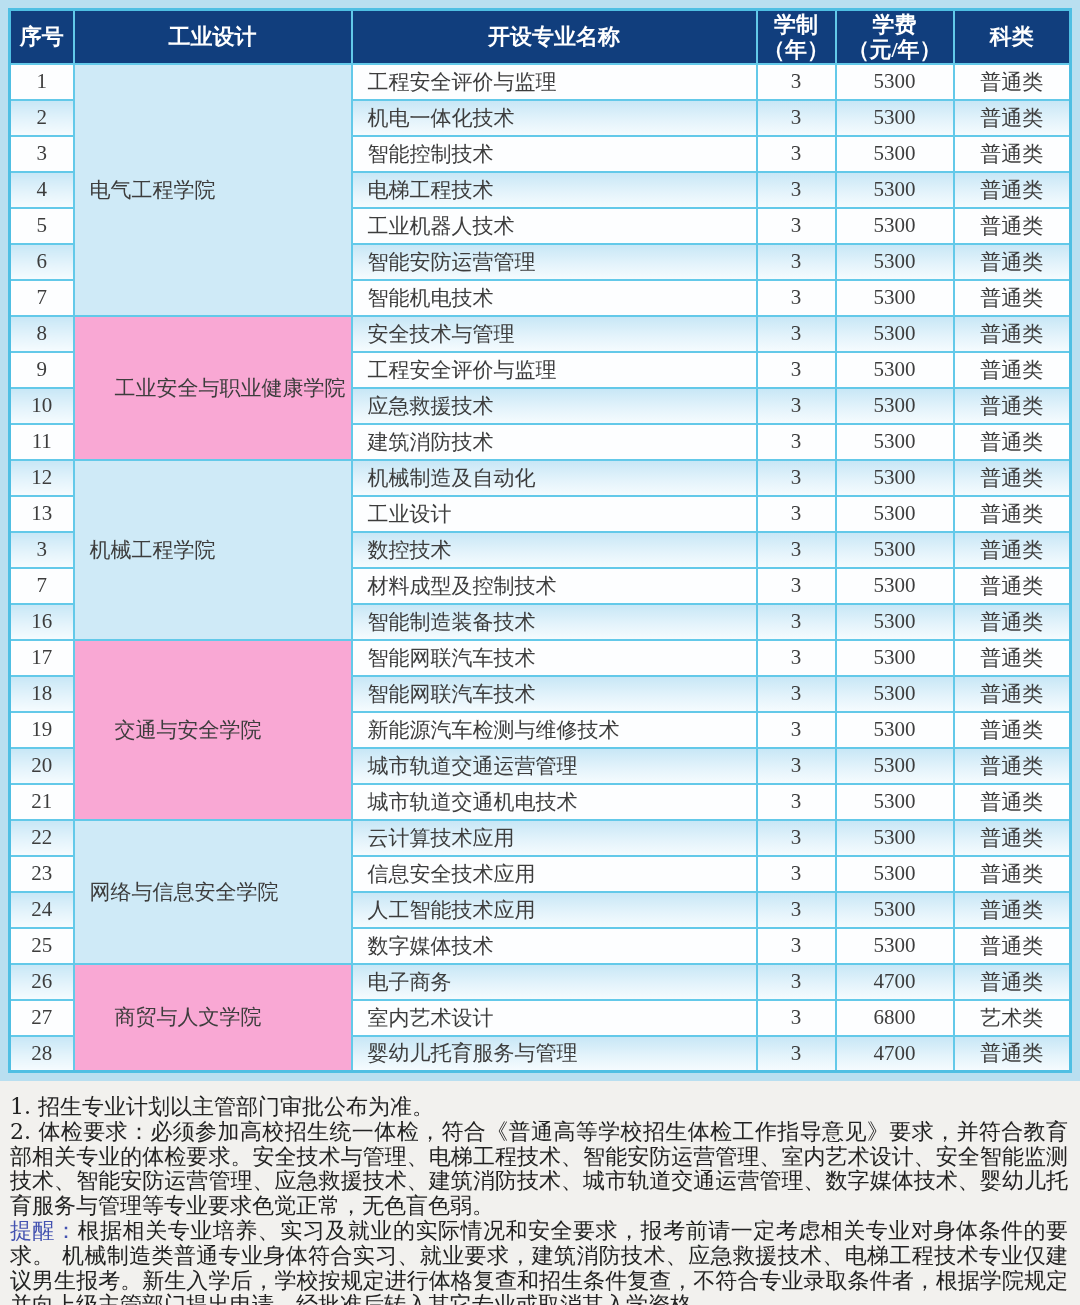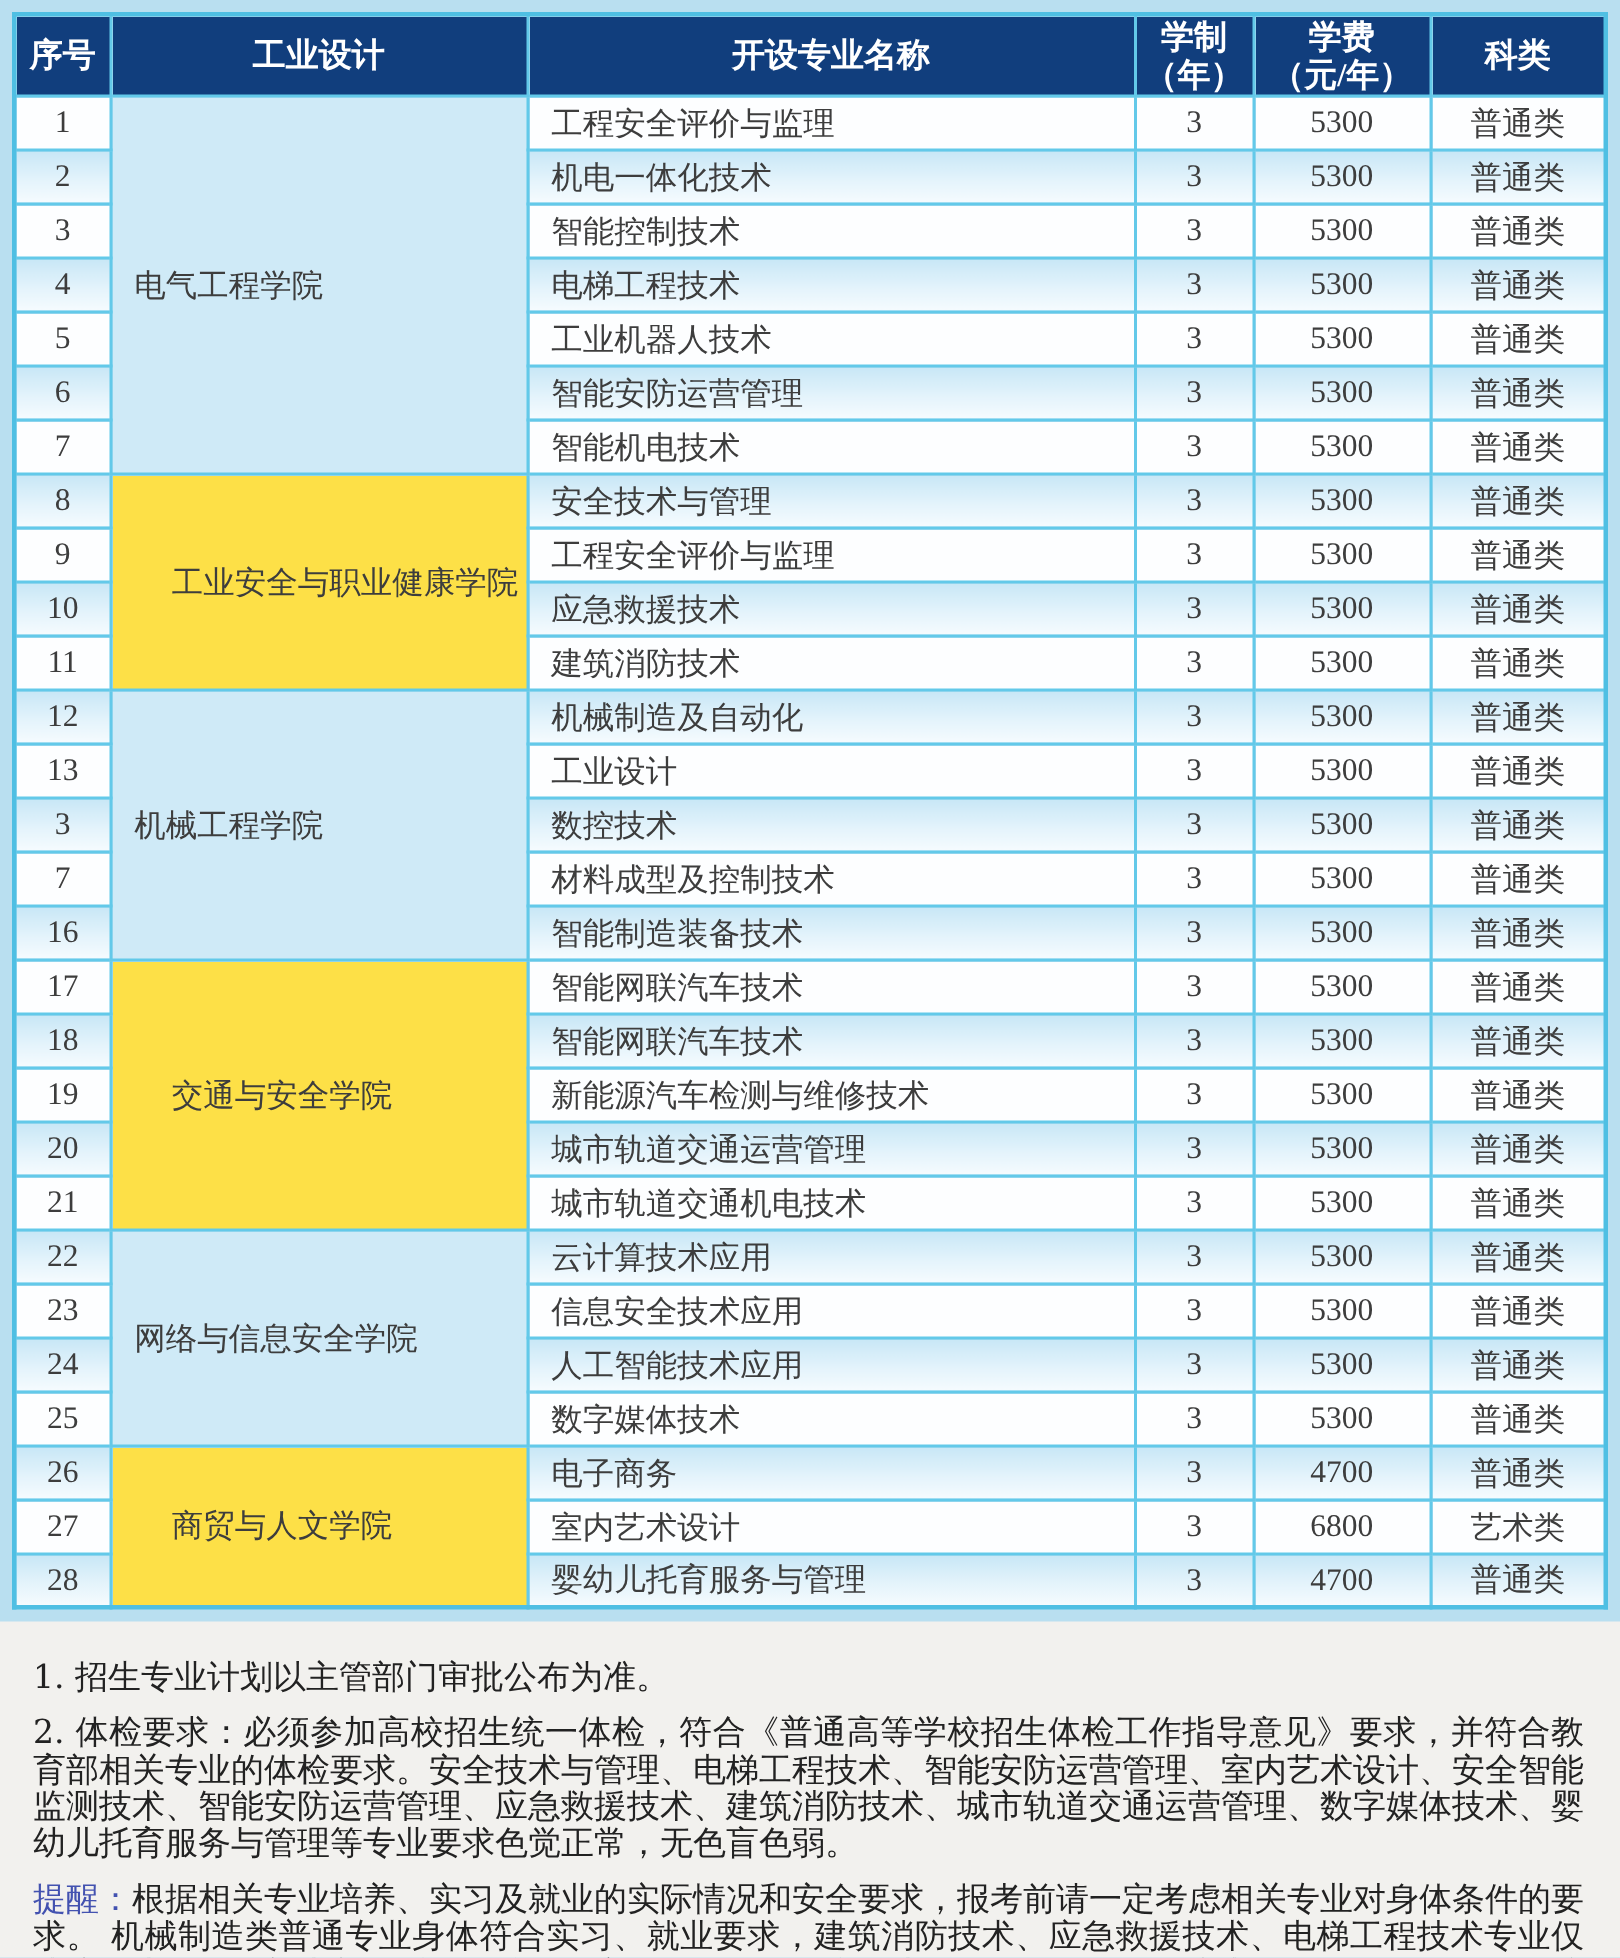--- a/index.html
+++ b/index.html
@@ -38,32 +38,32 @@
   }
   tbody td{
     height:36px;
     font-size:21px;
     color:#3d3d3d;
     padding:0;
   }
   tr.odd td{background:#fdfeff;}
   tr.even td{background:linear-gradient(180deg,#c8e7f6 0%,#e3f3fb 55%,#f5fbfe 100%);}
   td.c-college.g-blue{background:var(--row-tint,#cfeaf7);}
-  td.c-college.g-white{background:#fde047;padding-left:40px;}
+  td.c-college.g-white{background:#f9a8d4;padding-left:40px;}
   .c-no,.c-center{text-align:center;}
   .c-major,.c-college{text-align:left;padding-left:15px;}
   .notes{
     padding:14px 12px 0 10px;
     font-family:"DejaVu Serif","Liberation Serif",serif;
     font-size:22px;
     line-height:24.8px;
     color:#222222;
     text-align:justify;
   }
-  .notes p{margin:12px;}
+  .notes p{margin:0;}
   .reminder-label{color:var(--reminder,#4352b0);}
 </style>
 </head>
 <body>
 
 <div>
 
   <div class="table-wrap">
     <table>
       <colgroup>

